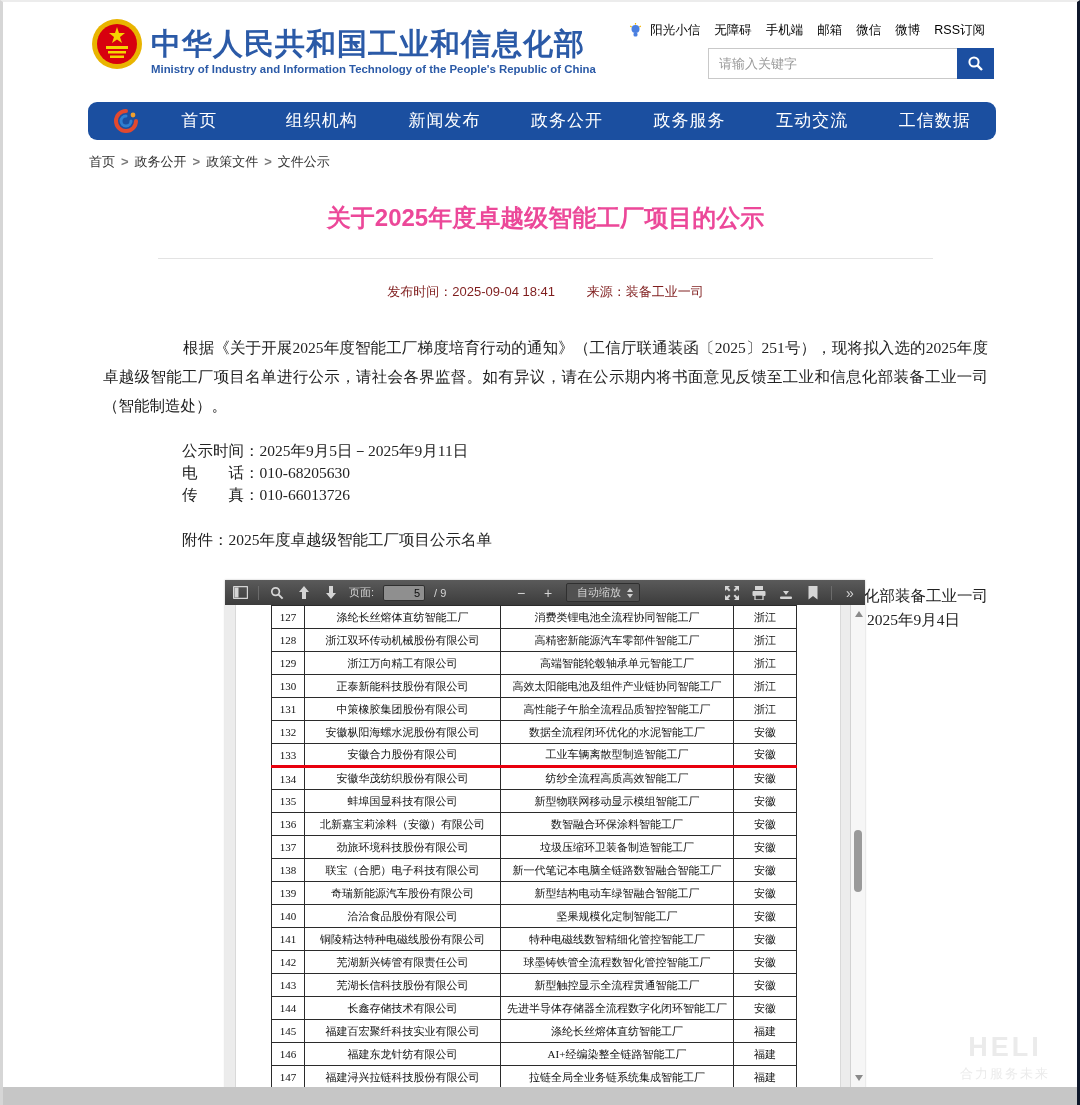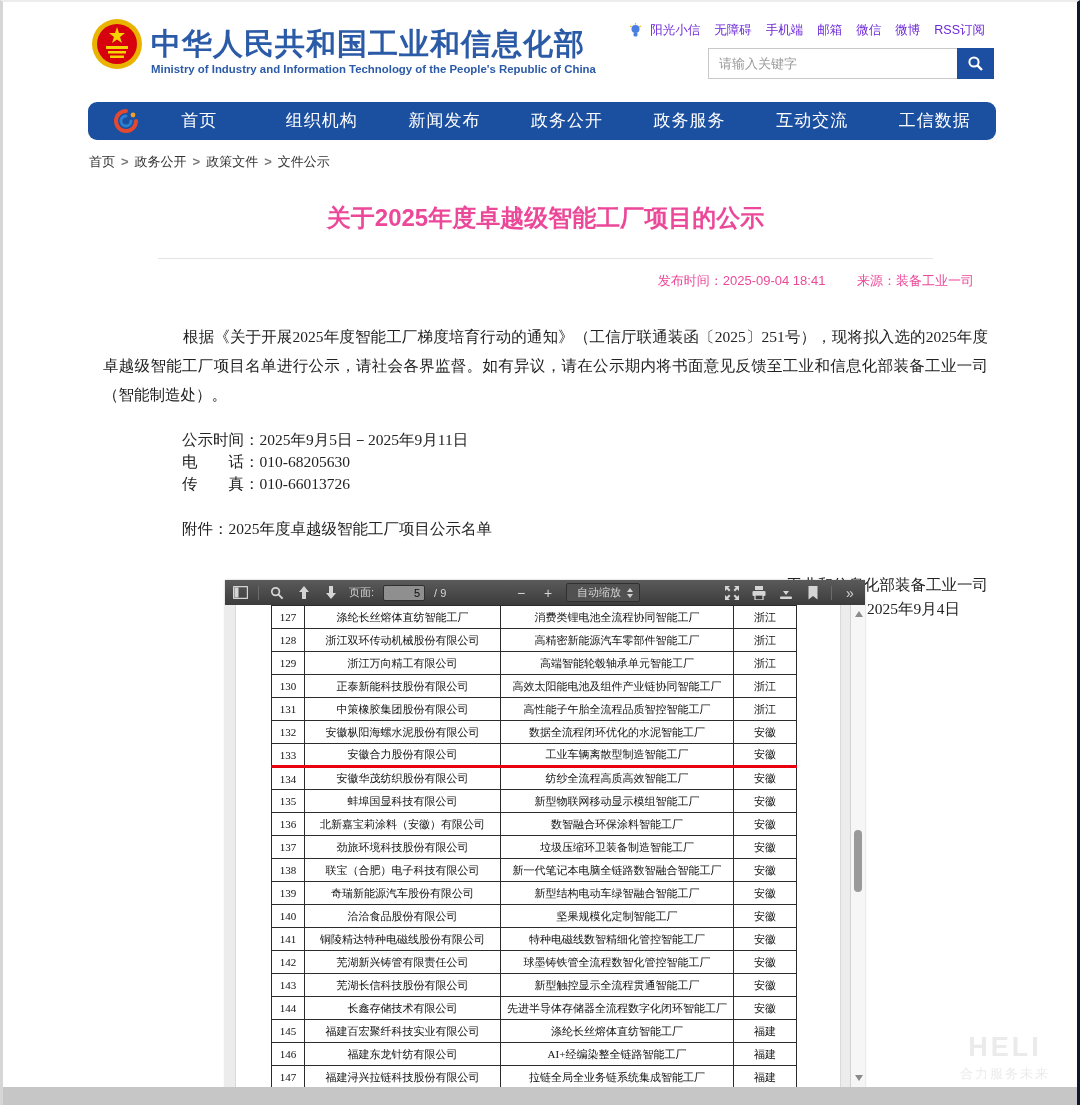--- a/index.html
+++ b/index.html
@@ -9,21 +9,21 @@
   .bottom-bar { position:absolute; left:0; right:0; bottom:0; height:18px; background:#c6c6c6; }
 
   
   .hdr-logo-wrap { position:absolute; left:88px; top:15px; display:flex; align-items:flex-start; cursor:pointer; }
   .emblem { width:52px; height:54px; }
   .hdr-titles { margin-left:8px; padding-top:10px; }
   .hdr-title { color:#2b5aa7; font-size:30px; font-weight:bold; letter-spacing:1px; line-height:1.1; }
   .hdr-sub { color:#2b5aa7; font-size:11.4px; font-weight:bold; margin-top:3px; }
 
   .quick-links { position:absolute; top:20px; right:92px; display:flex; align-items:center; gap:14px; font-size:12.5px; color:#404040; }
-  .quick-links a { color:#6d28d9; text-decoration:none; cursor:pointer; }
+  .quick-links a { color:#000000; text-decoration:none; cursor:pointer; }
   .qicon { width:13px; height:15px; display:inline-block; margin-right:-6px; }
 
   .search-wrap { position:absolute; top:46px; left:705px; width:286px; height:31px; display:flex; }
   .search-input { flex:1; border:1px solid #c9c9c9; border-right:none; font-size:13px; padding:0 10px; color:#333; outline:none; }
   .search-input::placeholder { color:#9a9a9a; }
   .search-btn { width:37px; height:31px; background:#1c4fa1; border:none; display:flex; align-items:center; justify-content:center; cursor:pointer; }
 
   
   .nav { position:absolute; left:85px; top:100px; width:908px; height:38px; background:#1b4fa0; border-radius:9px; display:flex; align-items:center; }
   .nav-logo { width:24px; height:24px; margin-left:26px; }
@@ -32,21 +32,21 @@
 
   
   .crumbs { position:absolute; left:86px; top:151px; font-size:13px; color:#333; }
   .crumbs a { color:#333; text-decoration:none; cursor:pointer; }
   .crumb-sep { color:#7a7a7a; margin:0 6px; font-weight:bold; }
 
   
   .article { position:absolute; left:100px; top:200px; width:885px; }
   .art-title { text-align:center; font-size:24px; font-weight:bold; color:#ec4899; }
   .art-divider { height:1px; background:#e3e3e3; margin:24px 55px 0 55px; }
-  .art-meta { text-align:right; color:#ec4899; font-size:13px; margin-top:13px; }
+  .art-meta { text-align:center; color:#7f1d1d; font-size:13px; margin-top:24px; }
   .art-meta span { margin:0 14px; }
   .art-body { font-family:"Liberation Serif","DejaVu Serif",serif; color:#222; font-size:15.5px; line-height:29px; text-align:justify; margin-top:32px; }
   .art-body p.lead { text-indent:80px; }
   .info-lines { margin-top:20px; }
   .info-lines div { padding-left:79px; line-height:22px; }
   .attachment { padding-left:79px; margin-top:19px; cursor:pointer; }
   .signature { text-align:right; margin-top:30px; }
   .signature .dept { line-height:24px; }
   .signature .date { line-height:24px; padding-right:28px; }
 

